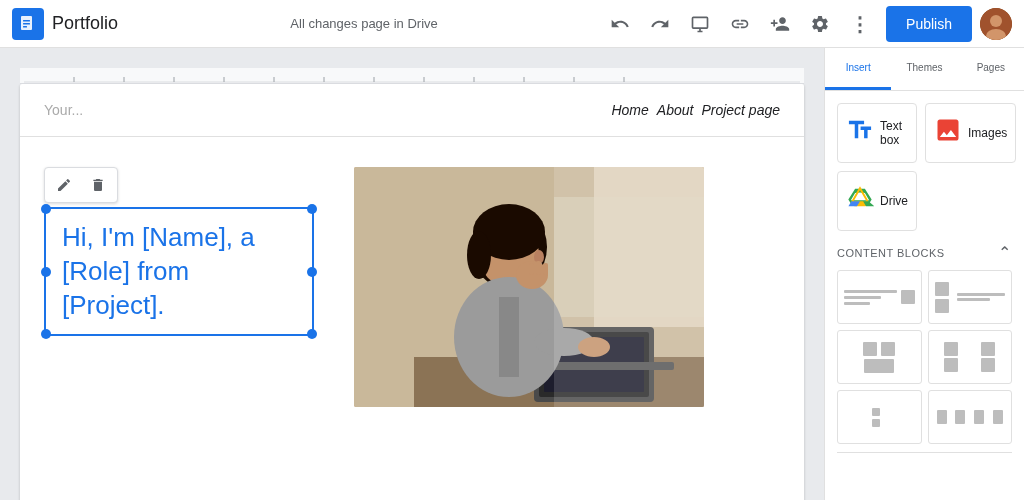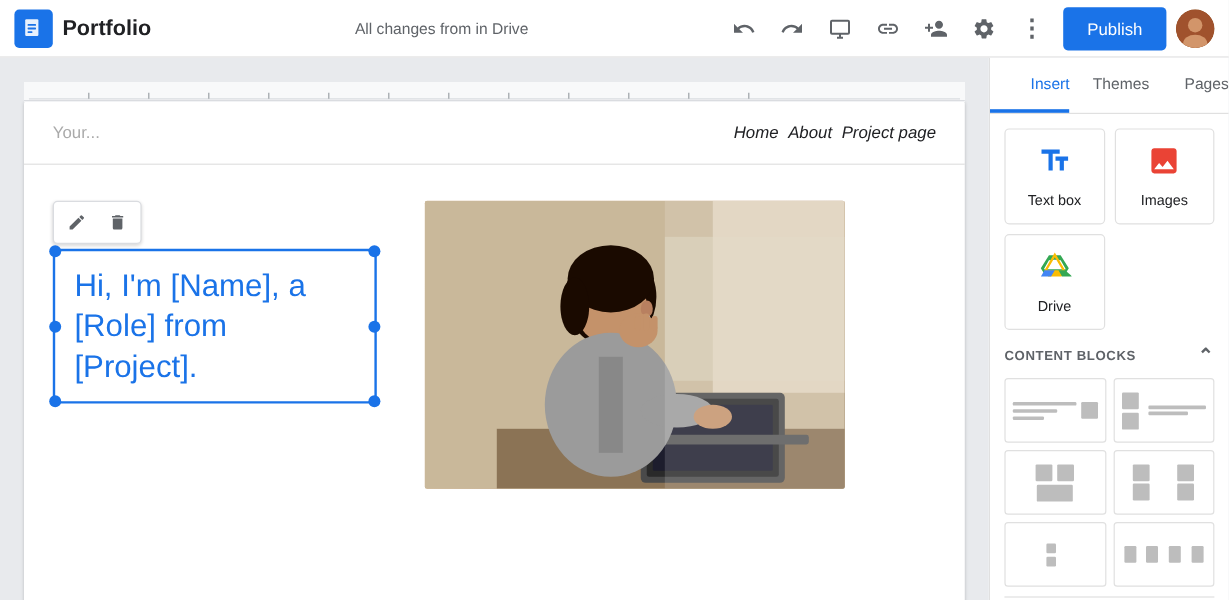--- a/index.html
+++ b/index.html
@@ -9,21 +9,21 @@
     .toolbar {
       display: flex; align-items: center; height: 48px;
       background: #fff; border-bottom: 1px solid #e0e0e0;
       padding: 0 12px; gap: 8px; flex-shrink: 0;
     }
     .toolbar-logo {
       width: 32px; height: 32px; background: #1a73e8; border-radius: 4px;
       display: flex; align-items: center; justify-content: center; color: #fff; font-size: 16px; flex-shrink: 0;
     }
     .toolbar-title {
-      font-size: 18px; color: #202124; margin-right: 8px; font-weight: 700;
+      font-size: 18px; color: #202124; margin-right: 8px; font-weight: 400;
     }
     .toolbar-status {
       flex: 1; text-align: center; font-size: 13px; color: #5f6368;
     }
     .toolbar-icons {
       display: flex; align-items: center; gap: 4px;
     }
     .toolbar-icon-btn {
       width: 36px; height: 36px; border: none; background: transparent; cursor: pointer;
       border-radius: 50%; display: flex; align-items: center; justify-content: center;
@@ -120,48 +120,48 @@
     .right-panel {
       width: 200px; background: #fff; border-left: 1px solid #e0e0e0;
       display: flex; flex-direction: column; flex-shrink: 0;
     }
 
     
     .panel-tabs {
       display: flex; border-bottom: 1px solid #e0e0e0;
     }
     .panel-tab {
-      flex: 1; padding: 14px 0; text-align: right; font-size: 13px; cursor: pointer;
+      flex: 1; padding: 14px 0; text-align: center; font-size: 10px; cursor: pointer;
       color: #5f6368; border-bottom: 3px solid transparent;
     }
     .panel-tab.active {
       color: #1a73e8; border-bottom: 3px solid #1a73e8; font-weight: 500;
     }
 
     
     .panel-content { padding: 12px; overflow-y: auto; flex: 1; }
 
     
     .insert-grid {
       display: grid; grid-template-columns: 1fr 1fr; gap: 8px; margin-bottom: 12px;
     }
     .insert-item {
-      display: flex; flex-direction: column; align-items: center; justify-content: center;
+      display: flex; flex-direction: row; align-items: center; justify-content: center;
       padding: 12px 8px; border: 1px solid #e0e0e0; border-radius: 4px; cursor: pointer;
       gap: 6px; font-size: 12px; color: #202124;
     }
     .insert-icon-text { font-size: 22px; color: #1a73e8; font-weight: 700; }
     .insert-icon-embed { color: #f9ab00; font-size: 22px; }
     .insert-icon-images { color: #ea4335; font-size: 22px; }
     .insert-icon-drive { color: #34a853; font-size: 22px; }
 
     
     .section-header {
       display: flex; align-items: center; justify-content: space-between;
-      font-size: 11px; font-weight: 700; color: #5f6368; text-transform: uppercase;
+      font-size: 11px; font-weight: 400; color: #5f6368; text-transform: uppercase;
       letter-spacing: 0.5px; margin-bottom: 8px;
     }
     .collapse-icon { font-size: 16px; color: #5f6368; cursor: pointer; }
 
     .blocks-grid {
       display: grid; grid-template-columns: 1fr 1fr; gap: 6px; margin-bottom: 8px;
     }
     .block-item {
       border: 1px solid #e0e0e0; border-radius: 3px; padding: 6px;
       cursor: pointer; min-height: 52px; display: flex; align-items: center; justify-content: center;
@@ -190,21 +190,21 @@
 <div class="toolbar">
   <div class="toolbar-logo">
     <svg width="18" height="18" viewBox="0 0 18 18" fill="none">
       <rect x="2" y="1" width="11" height="14" rx="1" fill="white" opacity="0.9"></rect>
       <rect x="4" y="5" width="7" height="1.5" rx="0.5" fill="#1a73e8"></rect>
       <rect x="4" y="8" width="7" height="1.5" rx="0.5" fill="#1a73e8"></rect>
       <rect x="4" y="11" width="4" height="1.5" rx="0.5" fill="#1a73e8"></rect>
     </svg>
   </div>
   <span class="toolbar-title">Portfolio</span>
-  <div class="toolbar-status">All changes from in Drive</div>
+  <div class="toolbar-status">All changes page in Drive</div>
   <div class="toolbar-icons">
     <button class="toolbar-icon-btn" title="Undo">
       <svg width="20" height="20" viewBox="0 0 24 24" fill="#5f6368">
           <path d="M12.5 8c-2.65 0-5.05.99-6.9 2.6L2 7v9h9l-3.62-3.62c1.39-1.16 3.16-1.88 5.12-1.88 3.54 0 6.55 2.31 7.6 5.5l2.37-.78C21.08 11.03 17.15 8 12.5 8z"></path>
         </svg>
     </button>
     <button class="toolbar-icon-btn" title="Redo">
       <svg width="20" height="20" viewBox="0 0 24 24" fill="#5f6368">
           <path d="M18.4 10.6C16.55 8.99 14.15 8 11.5 8c-4.65 0-8.58 3.03-9.96 7.22L3.9 16c1.05-3.19 4.05-5.5 7.6-5.5 1.95 0 3.73.72 5.12 1.88L13 16h9V7l-3.6 3.6z"></path>
         </svg>

